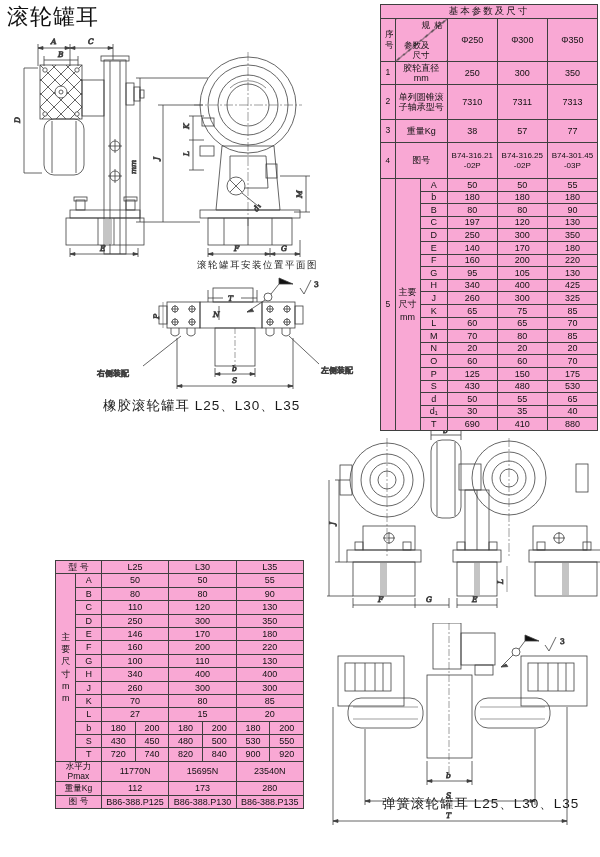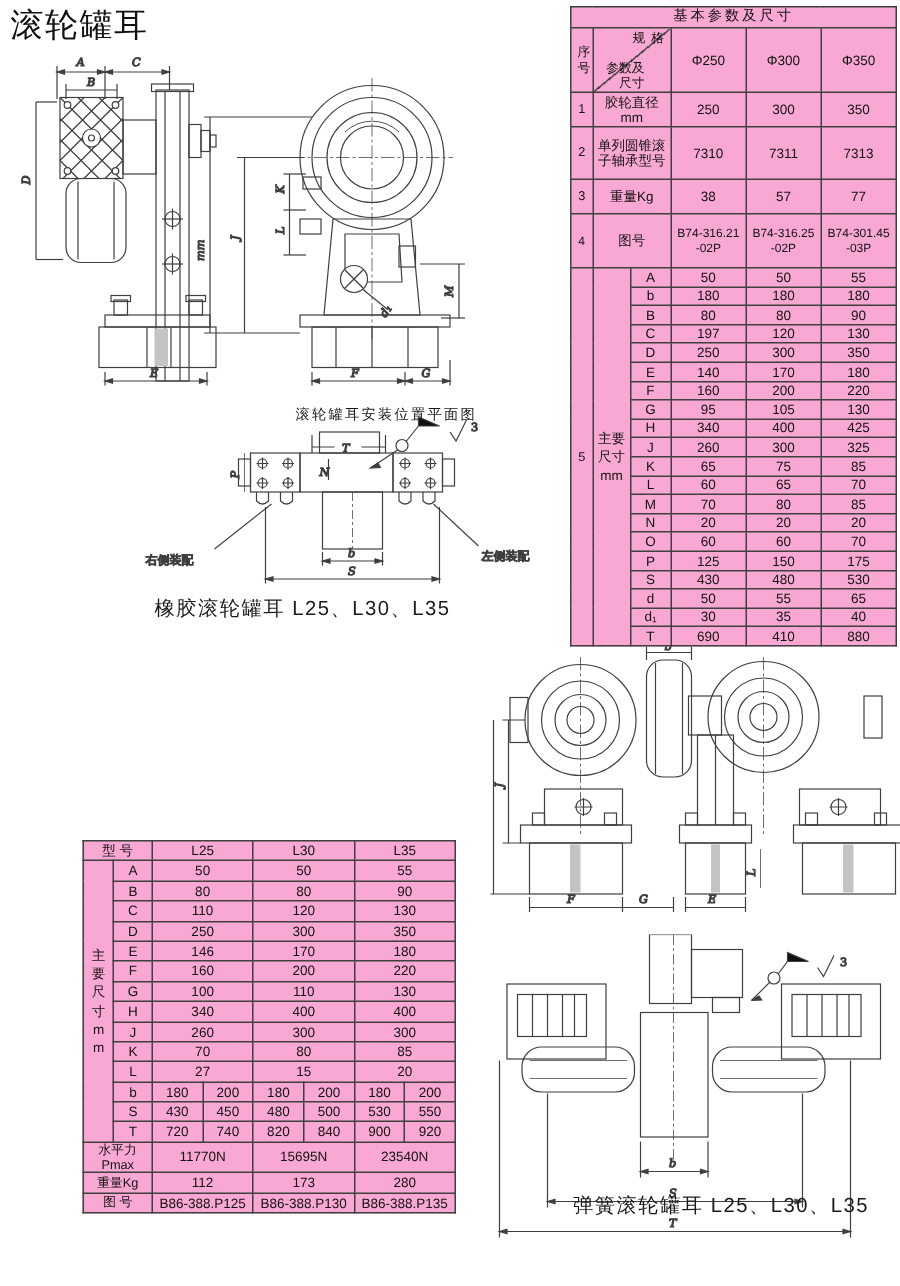--- a/index.html
+++ b/index.html
@@ -173,21 +173,21 @@
     <line x1="292" y1="212" x2="292" y2="229"></line>
   <line x1="200" y1="226" x2="292" y2="226"></line>
   <polygon points="200,226 205,224.6 205,227.4" fill="#3f3f3f"></polygon>
     <polygon points="262,226 257,224.6 257,227.4" fill="#3f3f3f"></polygon>
   <polygon points="262,226 267,224.6 267,227.4" fill="#3f3f3f"></polygon>
     <polygon points="292,226 287,224.6 287,227.4" fill="#3f3f3f"></polygon>
   <text x="226" y="223">F</text>
   <text x="273" y="223">G</text>
 </svg>
 
-<div class="abs smallcap" style="left:197px;top:270px">滚轮罐耳安装位置平面图</div>
+<div class="abs smallcap" style="left:197px;top:259px">滚轮罐耳安装位置平面图</div>
 
 <svg class="abs" style="left:95px;top:272px" width="265" height="123" viewBox="0 0 265 123" stroke="#3f3f3f" stroke-width="0.8" fill="none">
 
   <polygon points="184,6 198,12 184,12" fill="#111"></polygon>
   <line x1="184" y1="12" x2="176" y2="22"></line>
   <circle cx="173" cy="25" r="4"></circle>
   <line x1="170" y1="28" x2="152" y2="40"></line>
   <polygon points="152,40 157,36.8 158.6,39.6" fill="#3f3f3f"></polygon>
   <polyline points="205,16 209,22 216,8"></polyline>
   <text x="219" y="15" style="font-style:normal">3</text>

